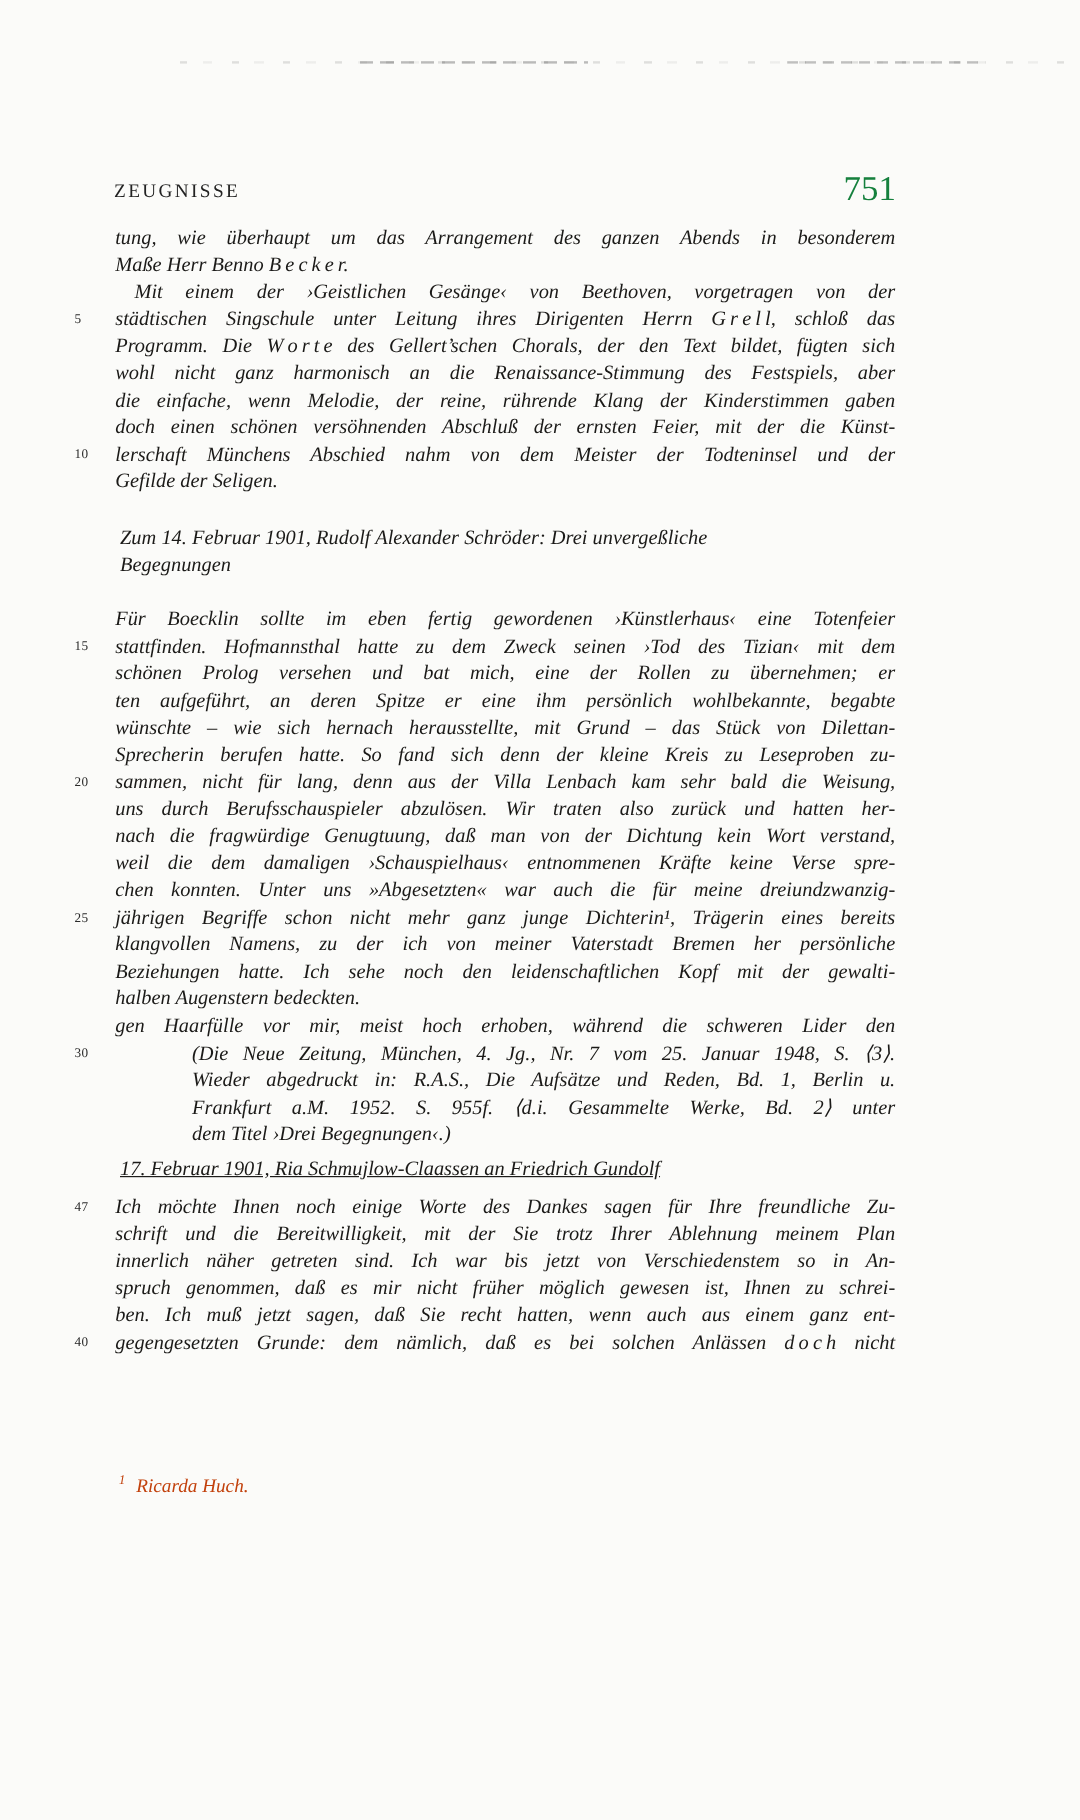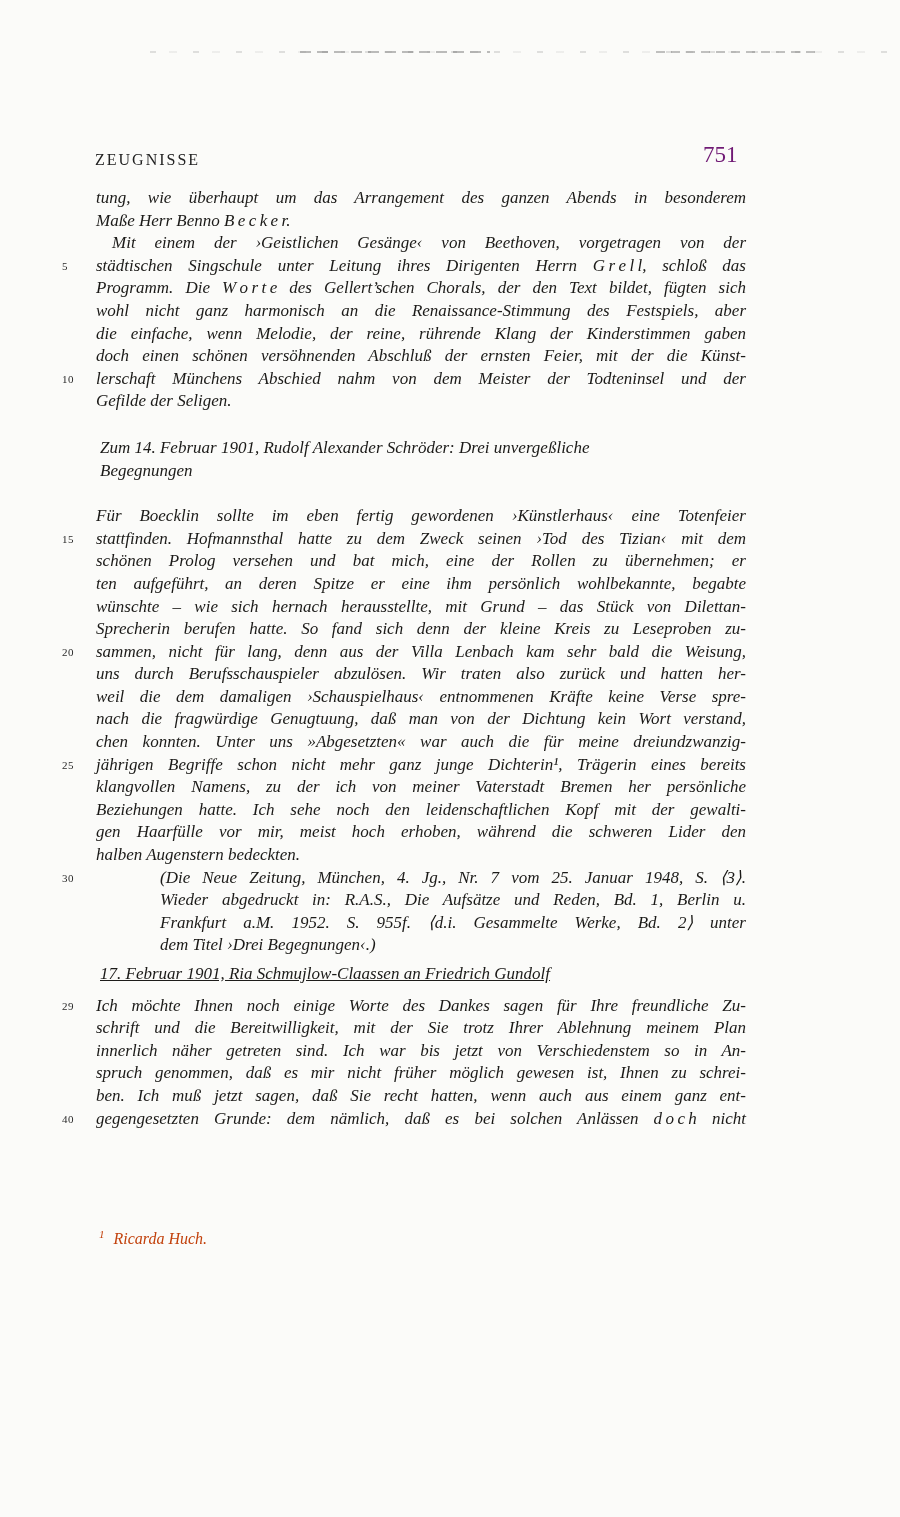--- a/index.html
+++ b/index.html
@@ -6,21 +6,21 @@
   body{width:900px;height:1517px;background:#fbfbf9;font-family:"Liberation Serif",serif;}
   .page{position:relative;width:900px;height:1517px;background:#fbfbf9;overflow:hidden;color:#1d1c1a;}
 
   
   .artifact{position:absolute;top:51px;height:2px;}
   .a1{left:150px;width:746px;background:repeating-linear-gradient(90deg,rgba(120,120,120,.22) 0 6px,rgba(0,0,0,0) 6px 19px,rgba(140,140,140,.12) 19px 27px,rgba(0,0,0,0) 27px 43px);}
   .a2{left:300px;width:190px;background:repeating-linear-gradient(90deg,rgba(90,90,90,.40) 0 11px,rgba(0,0,0,0) 11px 17px);}
   .a3{left:656px;width:165px;background:repeating-linear-gradient(90deg,rgba(95,95,95,.38) 0 9px,rgba(0,0,0,0) 9px 15px);}
 
   .running-head{position:absolute;left:95px;top:151px;font-size:16px;letter-spacing:2px;color:#222;}
-  .page-num{position:absolute;left:703px;top:142px;font-size:23px;color:#701a75;}
+  .page-num{position:absolute;left:703px;top:142px;font-size:29px;color:#15803d;}
 
   .content{position:absolute;left:96px;top:187px;width:650px;}
   .line{position:relative;font-style:italic;font-size:17px;line-height:22.6px;
         text-align:justify;text-align-last:justify;color:#1b1a18;}
   .line.last{text-align-last:left;}
   .fi{text-indent:16px;}
   .block.heading .line{text-align:left;text-align-last:left;padding-left:4px;}
   .block.cit{margin-left:64px;}
   .num{position:absolute;left:-34px;top:6px;width:24px;text-align:right;
        font-style:normal;font-size:11px;line-height:1;color:#2a2a2a;letter-spacing:0.5px;}
@@ -62,40 +62,40 @@
       </div>
       <div class="block para" style="margin-top: 23px;">
         <div class="line">Für Boecklin sollte im eben fertig gewordenen ›Künstlerhaus‹ eine Totenfeier</div>
         <div class="line"><span class="num">15</span>stattfinden. Hofmannsthal hatte zu dem Zweck seinen ›Tod des Tizian‹ mit dem</div>
         <div class="line">schönen Prolog versehen und bat mich, eine der Rollen zu übernehmen; er</div>
         <div class="line">ten aufgeführt, an deren Spitze er eine ihm persönlich wohlbekannte, begabte</div>
         <div class="line">wünschte – wie sich hernach herausstellte, mit Grund – das Stück von Dilettan-</div>
         <div class="line">Sprecherin berufen hatte. So fand sich denn der kleine Kreis zu Leseproben zu-</div>
         <div class="line"><span class="num">20</span>sammen, nicht für lang, denn aus der Villa Lenbach kam sehr bald die Weisung,</div>
         <div class="line">uns durch Berufsschauspieler abzulösen. Wir traten also zurück und hatten her-</div>
+        <div class="line">nach die fragwürdige Genugtuung, daß man von der Dichtung kein Wort verstand,</div>
         <div class="line">weil die dem damaligen ›Schauspielhaus‹ entnommenen Kräfte keine Verse spre-</div>
-        <div class="line">nach die fragwürdige Genugtuung, daß man von der Dichtung kein Wort verstand,</div>
         <div class="line">chen konnten. Unter uns »Abgesetzten« war auch die für meine dreiundzwanzig-</div>
         <div class="line"><span class="num">25</span>jährigen Begriffe schon nicht mehr ganz junge Dichterin¹, Trägerin eines bereits</div>
         <div class="line">klangvollen Namens, zu der ich von meiner Vaterstadt Bremen her persönliche</div>
         <div class="line">Beziehungen hatte. Ich sehe noch den leidenschaftlichen Kopf mit der gewalti-</div>
+        <div class="line last">halben Augenstern bedeckten.</div>
         <div class="line">gen Haarfülle vor mir, meist hoch erhoben, während die schweren Lider den</div>
-        <div class="line last">halben Augenstern bedeckten.</div>
       </div>
       <div class="block cit">
         <div class="line"><span class="num">30</span>(Die Neue Zeitung, München, 4. Jg., Nr. 7 vom 25. Januar 1948, S. ⟨3⟩.</div>
         <div class="line">Wieder abgedruckt in: R.A.S., Die Aufsätze und Reden, Bd. 1, Berlin u.</div>
         <div class="line">Frankfurt a.M. 1952. S. 955f. ⟨d.i. Gesammelte Werke, Bd. 2⟩ unter</div>
         <div class="line last">dem Titel ›Drei Begegnungen‹.)</div>
       </div>
       <div class="block heading" style="margin-top: 6px; text-decoration: underline;">
         <div class="line last">17. Februar 1901, Ria Schmujlow-Claassen an Friedrich Gundolf</div>
       </div>
       <div class="block para" style="margin-top: 9px;">
-        <div class="line"><span class="num">29</span>Ich möchte Ihnen noch einige Worte des Dankes sagen für Ihre freundliche Zu-</div>
+        <div class="line"><span class="num">47</span>Ich möchte Ihnen noch einige Worte des Dankes sagen für Ihre freundliche Zu-</div>
         <div class="line">schrift und die Bereitwilligkeit, mit der Sie trotz Ihrer Ablehnung meinem Plan</div>
         <div class="line">innerlich näher getreten sind. Ich war bis jetzt von Verschiedenstem so in An-</div>
         <div class="line">spruch genommen, daß es mir nicht früher möglich gewesen ist, Ihnen zu schrei-</div>
         <div class="line">ben. Ich muß jetzt sagen, daß Sie recht hatten, wenn auch aus einem ganz ent-</div>
         <div class="line"><span class="num">40</span>gegengesetzten Grunde: dem nämlich, daß es bei solchen Anlässen d o c h nicht</div>
       </div>
     </div>
 
   <div class="footnote">
     <span class="fn-marker">1</span><span>Ricarda Huch.</span>

